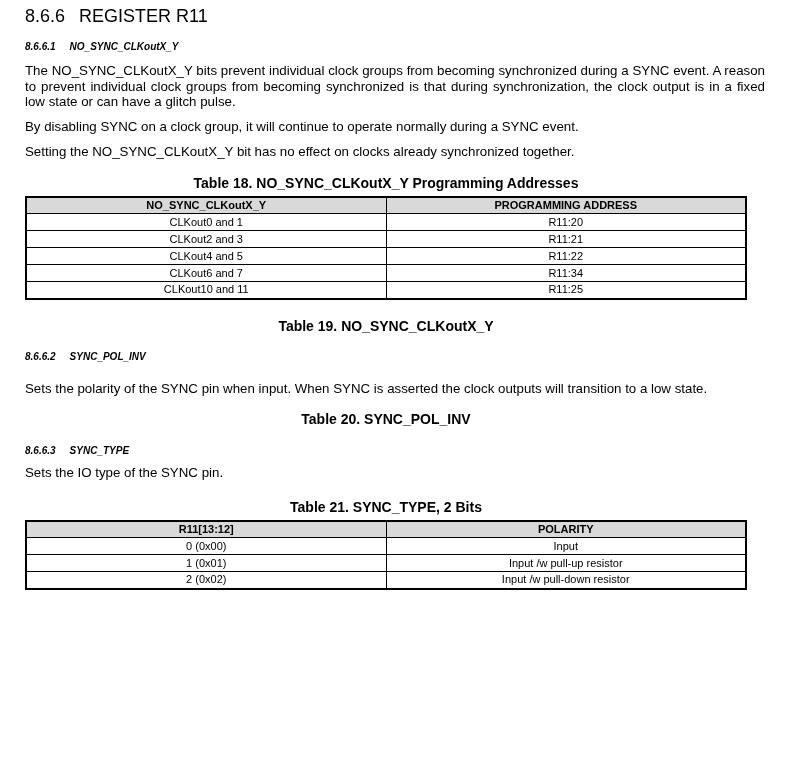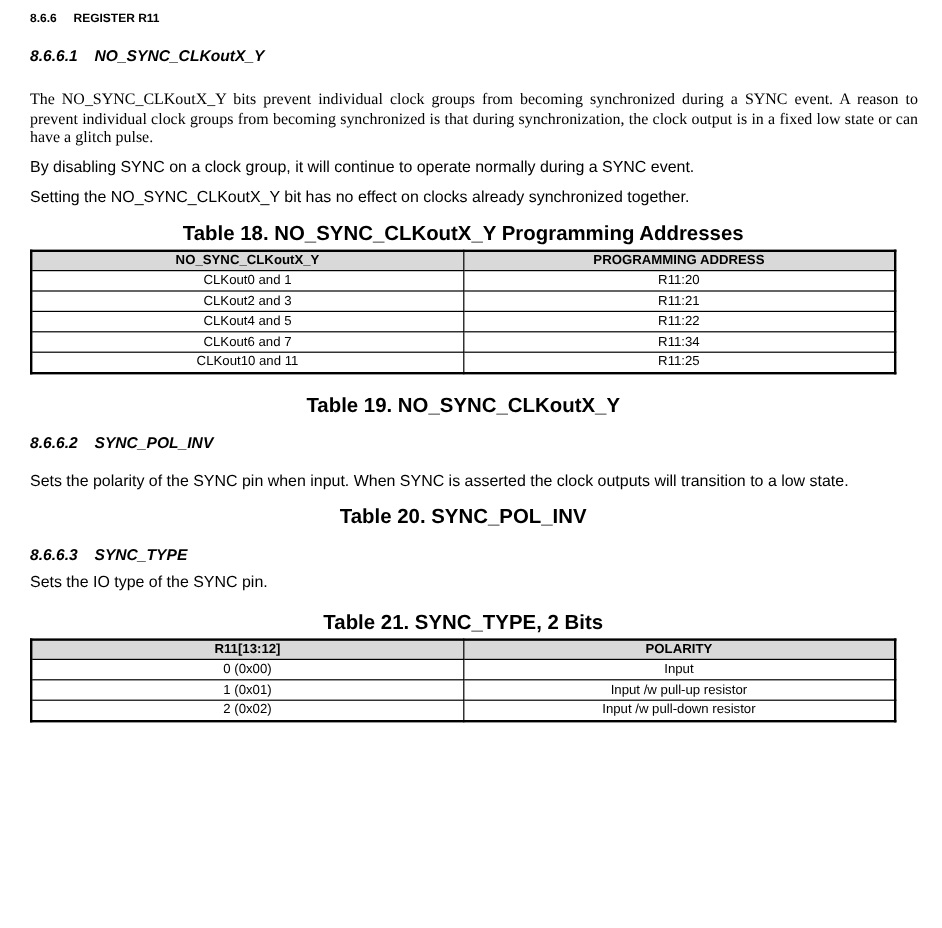--- a/index.html
+++ b/index.html
@@ -11,39 +11,39 @@
     background: #ffffff;
     color: #000000;
     font-family: "Liberation Sans", sans-serif;
     overflow: hidden;
   }
   .content {
     padding: 8px 20px 0 25px;
     width: 785px;
   }
   h1.sec {
-    font-size: 10px;
-    font-weight: bold;
+    font-size: 18px;
+    font-weight: normal;
     line-height: 16px;
   }
   h2.sub {
-    font-size: 13px;
+    font-size: 10px;
     font-weight: bold;
     font-style: italic;
     line-height: 16px;
   }
   .secnum { margin-right: 14px; }
   p.body {
     font-size: 13.3px;
     line-height: 15.5px;
     text-align: justify;
     width: 740px;
   }
   .ttitle {
-    font-size: 17px;
+    font-size: 14px;
     font-weight: bold;
     text-align: center;
     width: 722px;
     line-height: 14px;
   }
   table.dtable {
     border-collapse: collapse;
     width: 722px;
     border: 2px solid #000000;
     table-layout: fixed;
@@ -57,21 +57,21 @@
     font-size: 11px;
     line-height: 13px;
     padding: 1px 4px;
   }
   table.dtable th {
     font-weight: bold;
     background: var(--header-bg, #d9d9d9);
   }
   
   .m-sub1   { margin-top: 15px; }
-  .m-p1     { margin-top: 20px; font-family: Liberation Serif, serif; }
+  .m-p1     { margin-top: 8px; }
   .m-p2     { margin-top: 9px; }
   .m-p3     { margin-top: 10px; }
   .m-t18t   { margin-top: 16px; }
   .m-t18    { margin-top: 6px; }
   .m-t19t   { margin-top: 19px; }
   .m-t19    { margin-top: 5px; }
   .m-sub2   { margin-top: 16px; }
   .m-p4     { margin-top: 16px; }
   .m-t20t   { margin-top: 16px; }
   .m-t20    { margin-top: 6px; }

